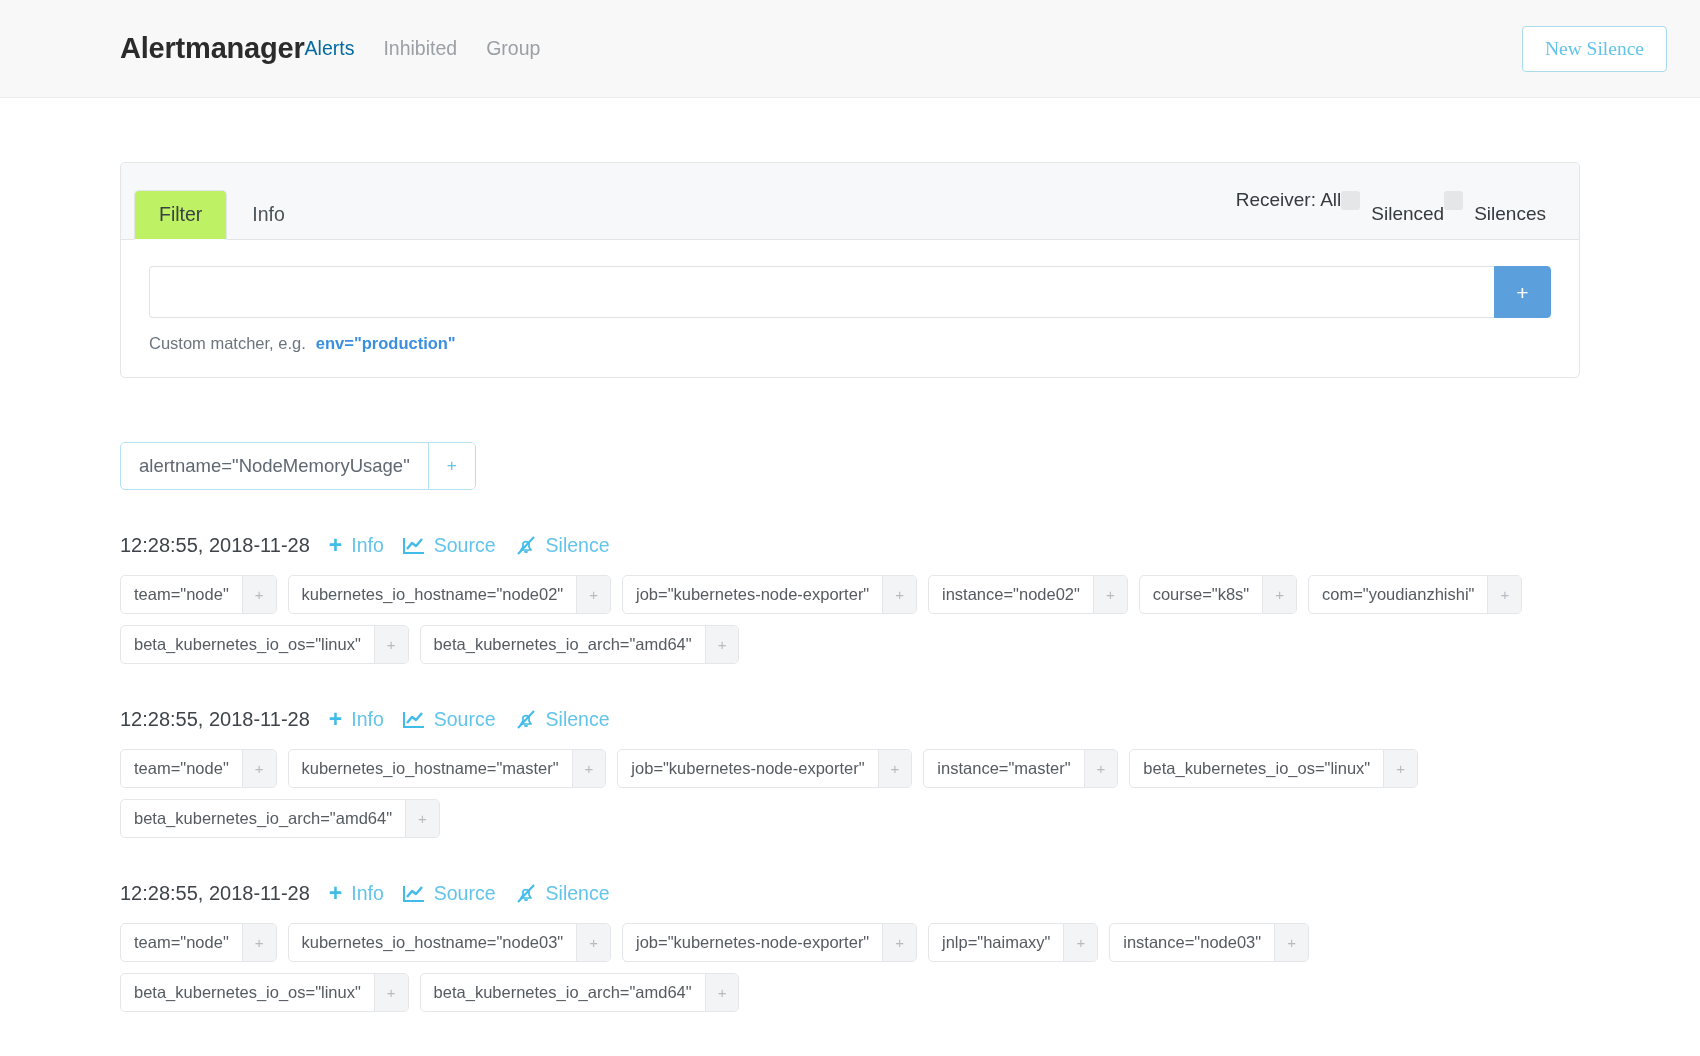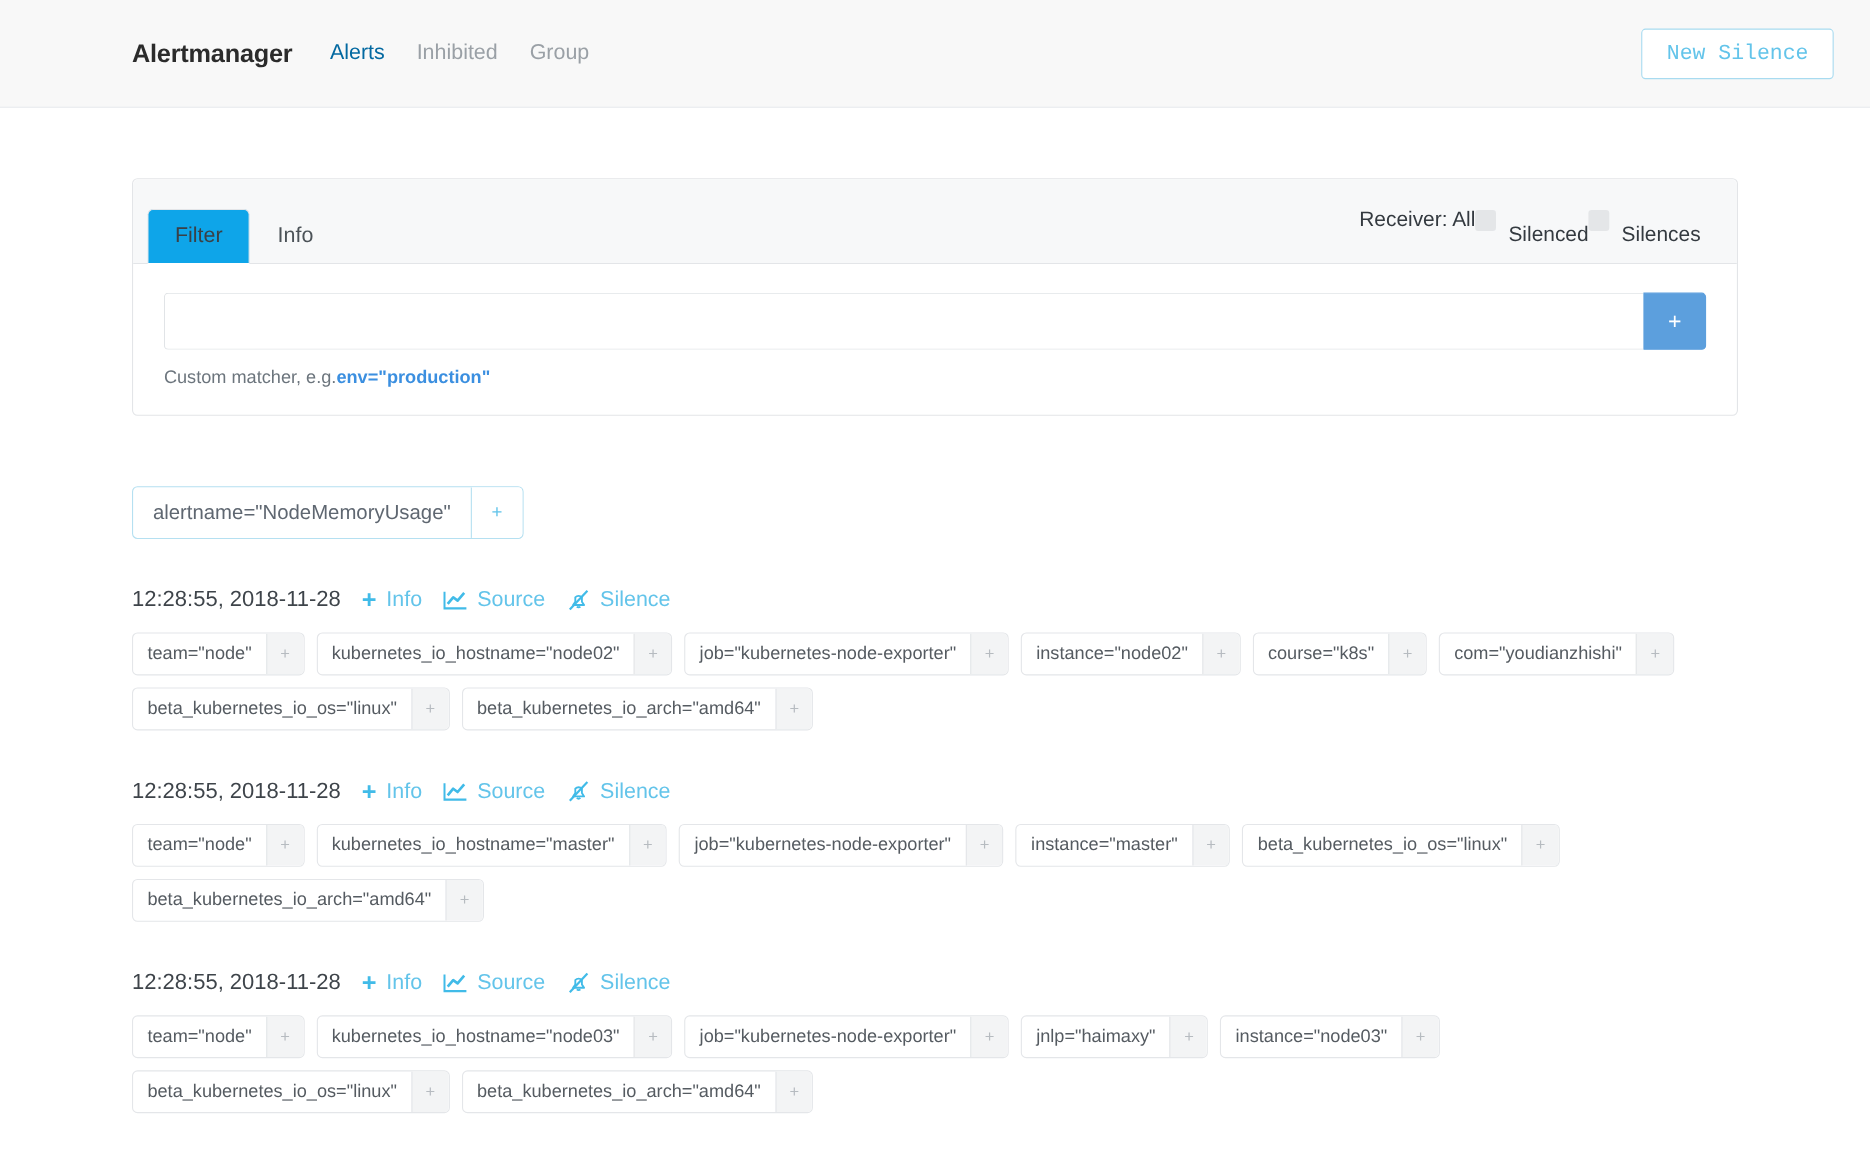--- a/index.html
+++ b/index.html
@@ -17,42 +17,41 @@
   
   .navbar {
     height: 98px;
     background: #f8f8f8;
     border-bottom: 1px solid #e9ecef;
     display: flex;
     align-items: center;
     padding: 0 33px 0 120px;
   }
   .brand {
-    font-size: 23px;
+    font-size: 29px;
     font-weight: bold;
     color: #2b2b2b;
     letter-spacing: -0.2px;
-    margin-right: 34px;
     white-space: nowrap;
   }
   .nav-links { display: flex; align-items: baseline; gap: 29px; }
   .nav-link {
     font-size: 19.5px;
     color: #9aa0a6;
     text-decoration: none;
     white-space: nowrap;
   }
   .nav-link.active { color: #0369a1; }
   .nav-spacer { flex: 1; }
   .btn-new-silence {
     border: 1px solid #a8dbf0;
     background: #ffffff;
     color: #63c4ea;
     font-size: 19.5px;
-    font-family: Liberation Mono, monospace;
+    font-family: Liberation Serif, serif;
     padding: 11px 22px;
     border-radius: 4px;
     cursor: pointer;
     white-space: nowrap;
   }
 
   
   .page { padding: 0 120px; }
 
   
@@ -78,21 +77,21 @@
     padding: 12px 24px 13px 24px;
     border: 1px solid transparent;
     border-radius: 5px 5px 0 0;
     margin-bottom: -1px;
     cursor: pointer;
     white-space: nowrap;
     background: transparent;
     font-family: "Liberation Sans", sans-serif;
   }
   .tab.active {
-    background: #0ea5e9;
+    background: #bef264;
     border-color: #e3e5e8;
     border-bottom-color: #ffffff;
     color: #3a4046;
   }
   .head-spacer { flex: 1; }
   .head-right {
     display: flex;
     align-items: center;
     padding-bottom: 14px;
   }
@@ -148,20 +147,21 @@
     line-height: 1;
     cursor: pointer;
     font-family: "Liberation Sans", sans-serif;
   }
   .helper {
     margin-top: 16px;
     font-size: 16.5px;
     color: #6c757d;
     display: flex;
     align-items: flex-start;
+    gap: 10px;
   }
   .helper-code {
     color: #3b8fe0;
     font-weight: bold;
     font-size: 16.5px;
   }
 
   
   .group-block { margin-top: 64px; }
   .group-chip {

